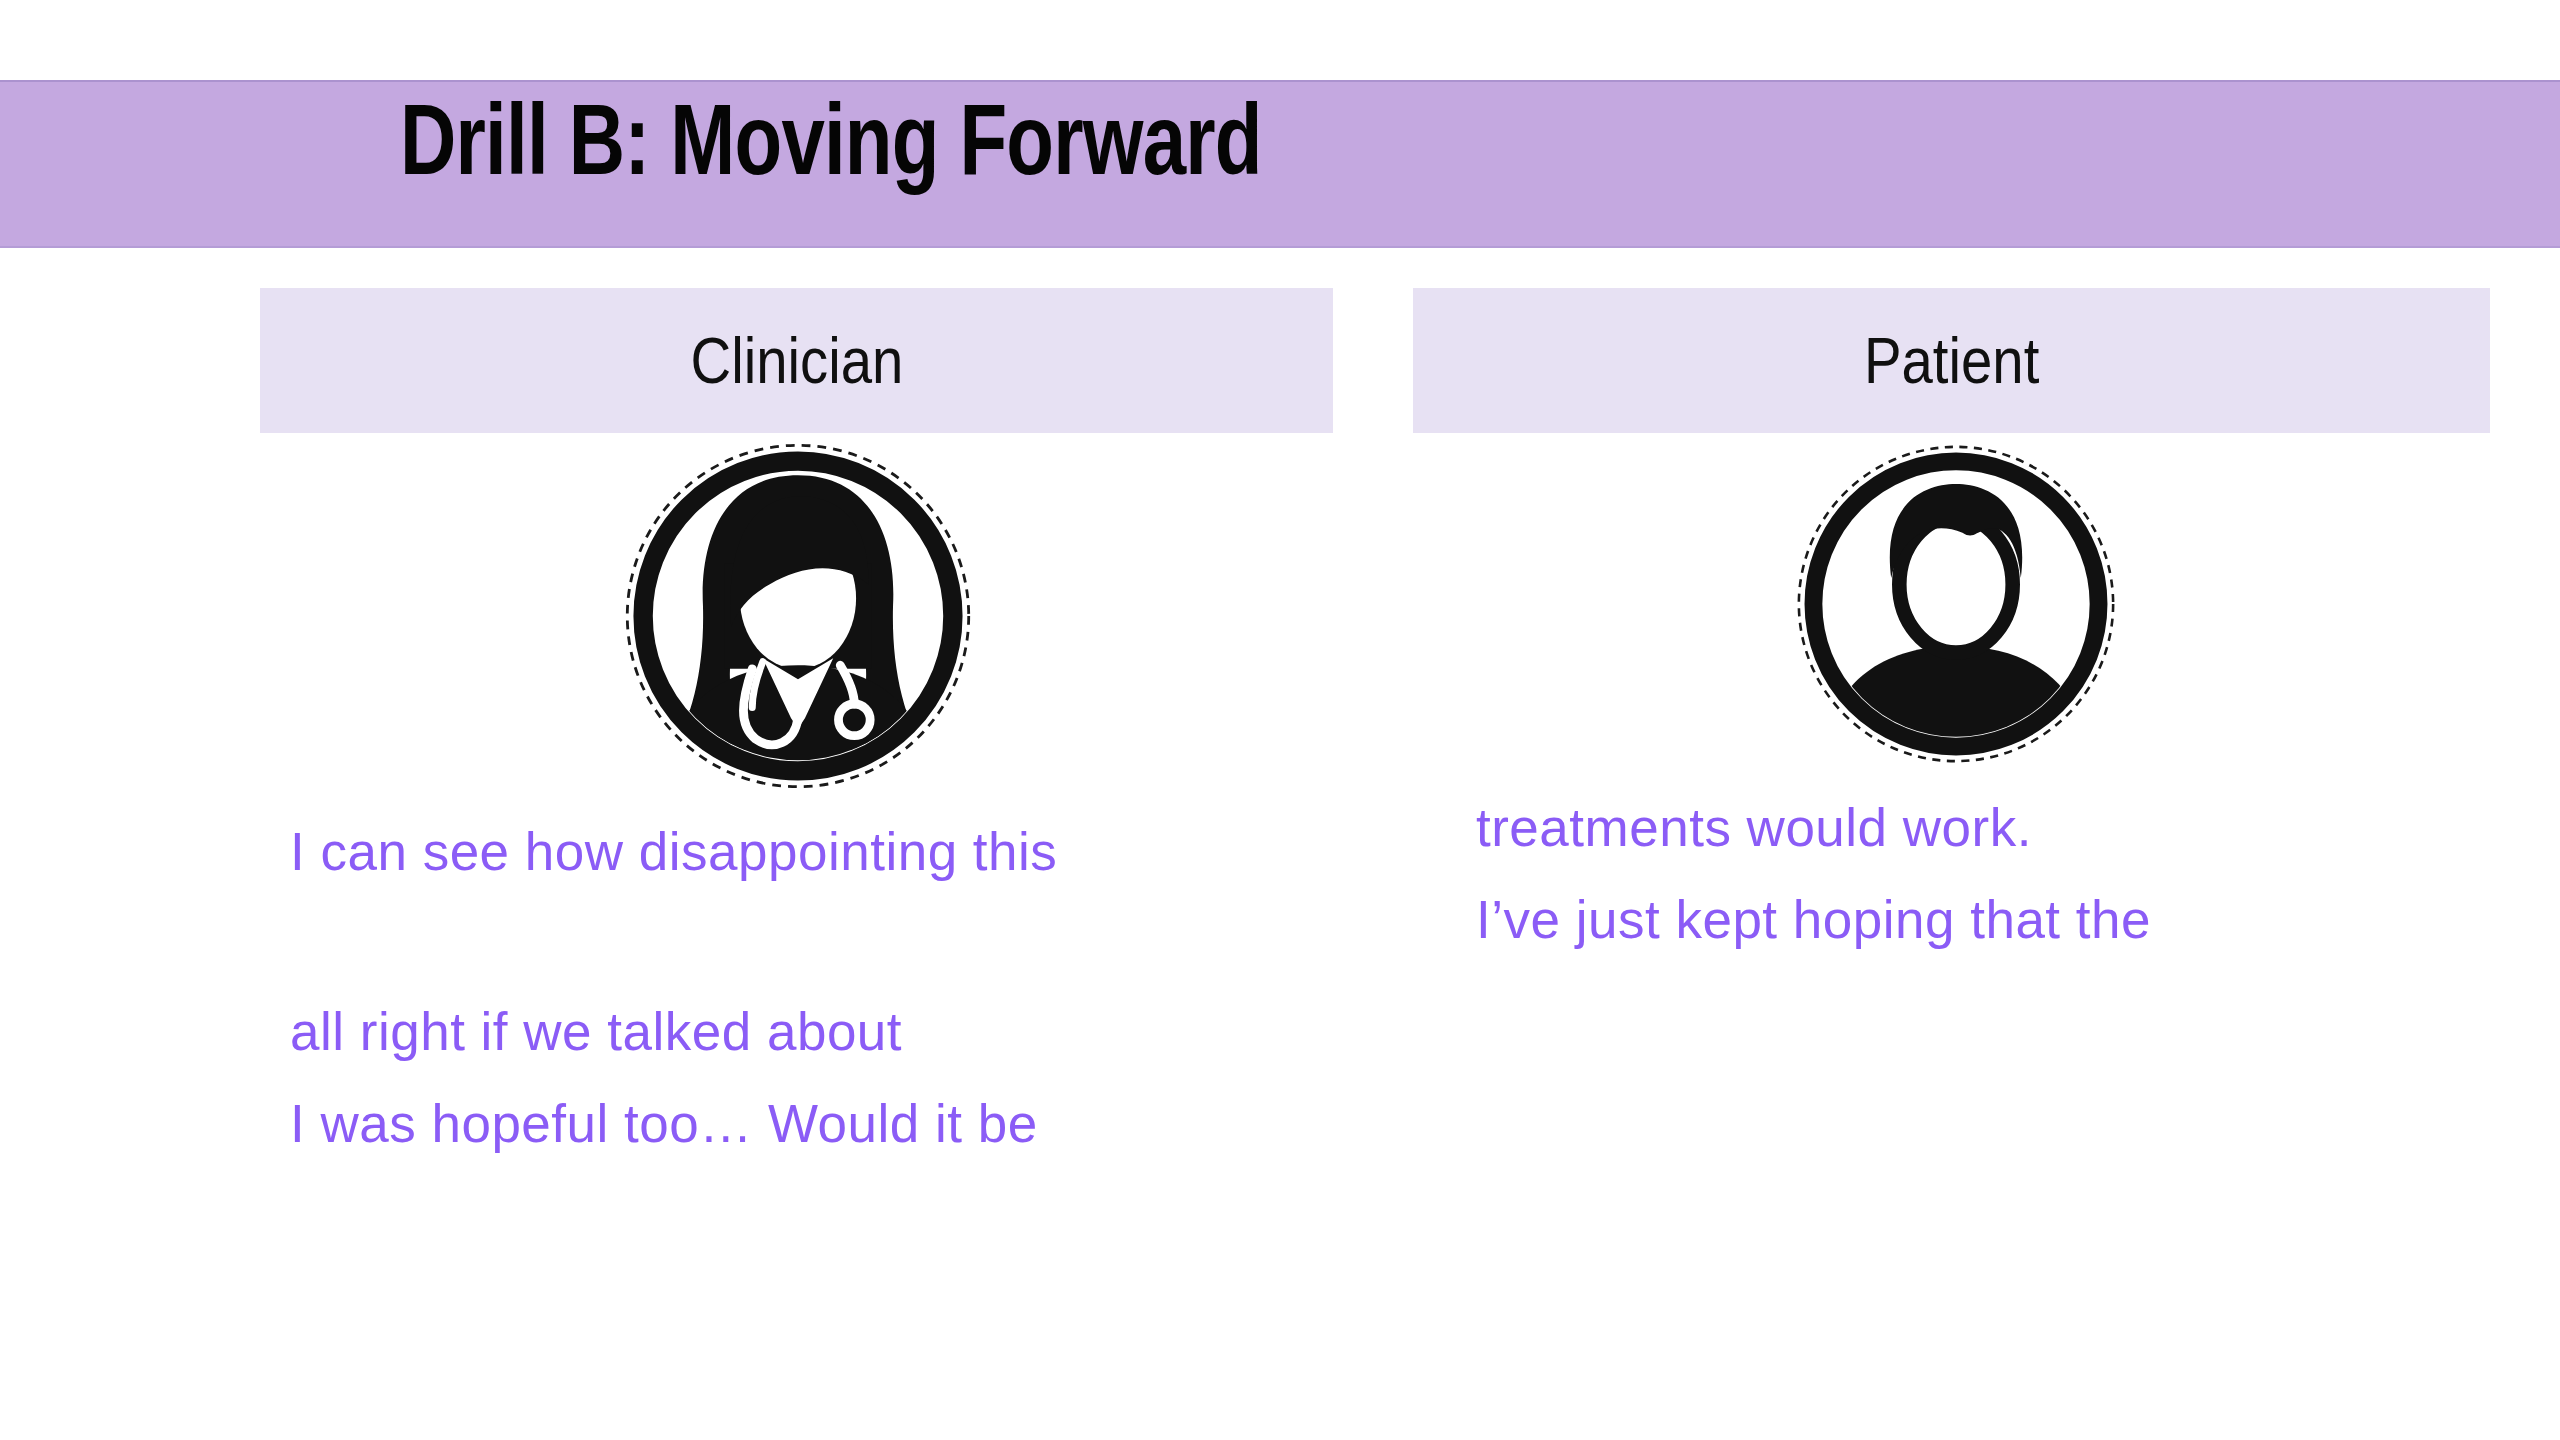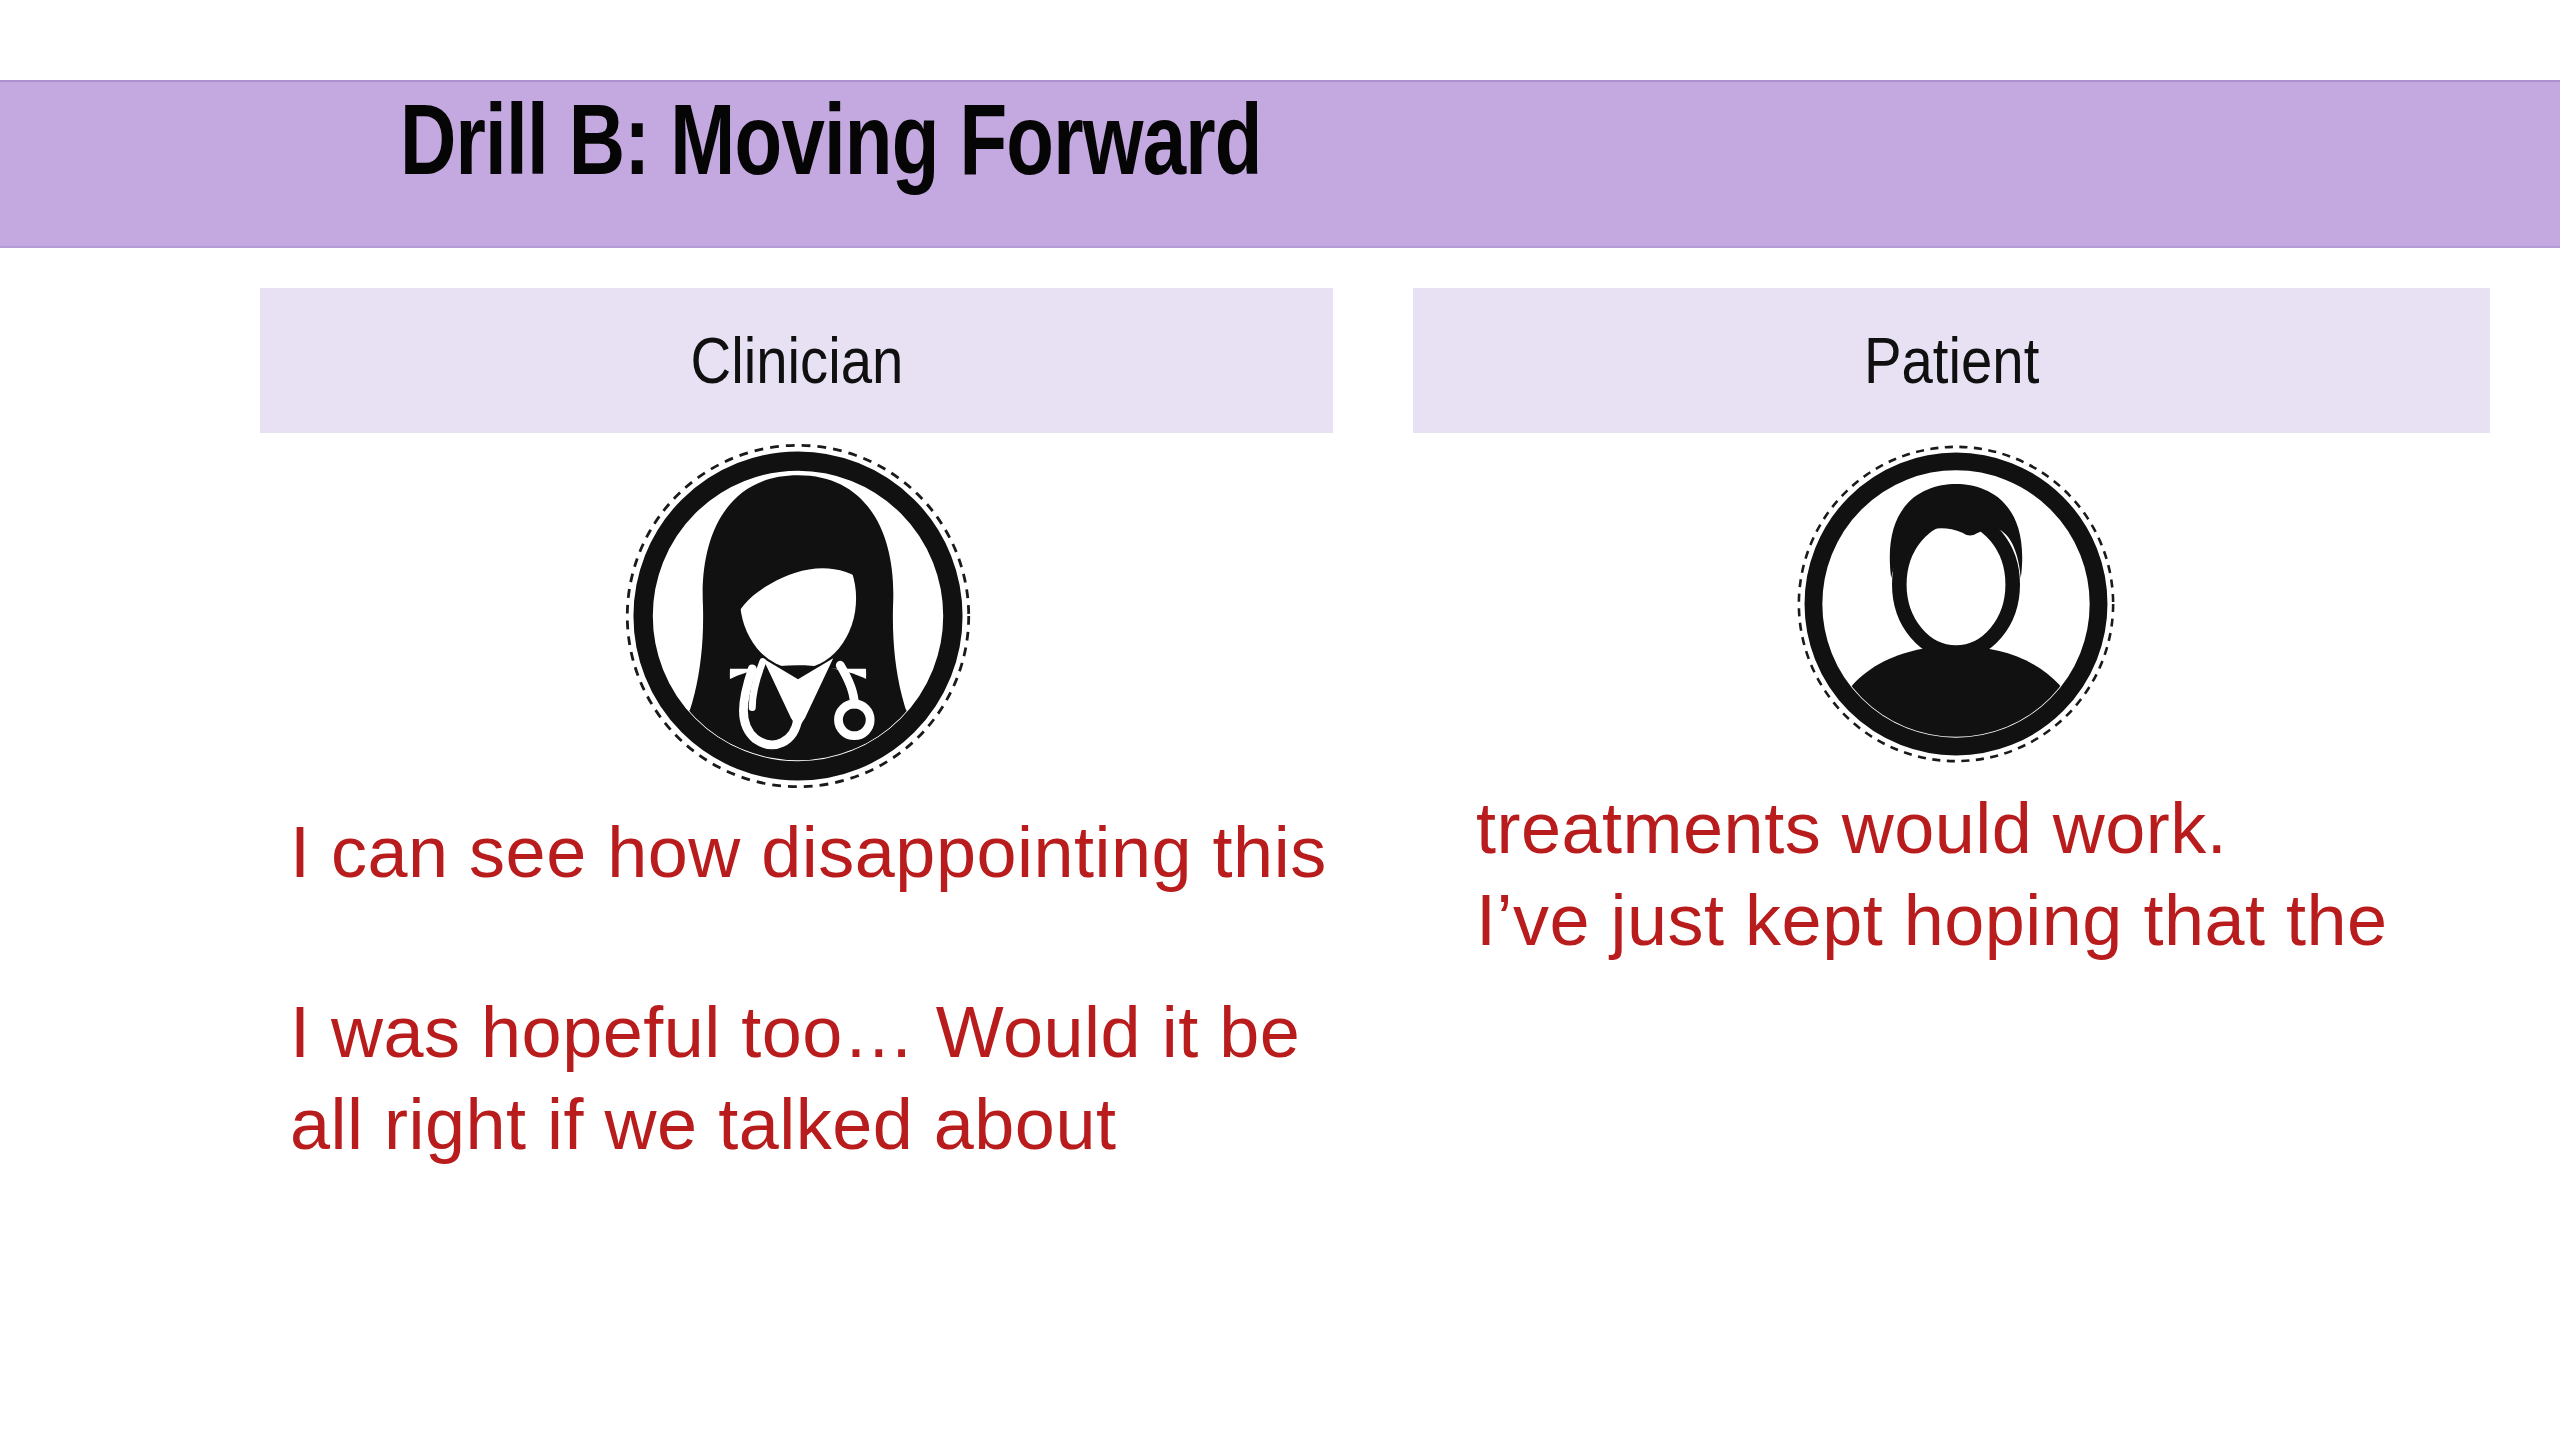--- a/index.html
+++ b/index.html
@@ -54,24 +54,24 @@
     transform: scaleX(0.88);
     transform-origin: center;
     white-space: nowrap;
   }
   .avatar { position: absolute; }
   .avatar.clinician { left: 622px;  top: 440px; width: 352px; height: 352px; }
   .avatar.patient   { left: 1794px; top: 442px; width: 324px; height: 324px; }
   .avatar svg { width: 100%; height: 100%; display: block; }
   .dialogue {
     position: absolute;
-    font-size: 72px;
+    font-size: 53px;
     line-height: 92px;
     letter-spacing: 0.5px;
-    color: #b91c1c;
+    color: #8b5cf6;
   }
   .dialogue.clinician { left: 290px;  top: 806px; width: 1120px; }
   .dialogue.patient   { left: 1476px; top: 782px; width: 1060px; }
   .dialogue p { margin: 0; }
   .dialogue p.spaced { margin-bottom: 88px; }
   .line { display: block; white-space: nowrap; }
 </style>
 </head>
 <body>
 
@@ -112,22 +112,22 @@
         <circle cx="132" cy="159" r="9" fill="none" stroke="#ffffff" stroke-width="5"></circle>
       </g>
     </svg>
   </div>
 
   <div class="dialogue clinician">
     <p class="spaced">
       <span class="line">I can see how disappointing this</span>
     </p>
     <p>
+      <span class="line">all right if we talked about</span>
       <span class="line">I was hopeful too… Would it be</span>
-      <span class="line">all right if we talked about</span>
     </p>
   </div>
 
   <div class="col-header patient">
     <span class="col-header-label">Patient</span>
   </div>
 
   <div class="avatar patient">
     <svg viewBox="0 0 200 200" aria-hidden="true">
       <circle cx="100" cy="100" r="97" fill="#ffffff" stroke="#1a1a1a" stroke-width="1.6" stroke-dasharray="5 4"></circle>

